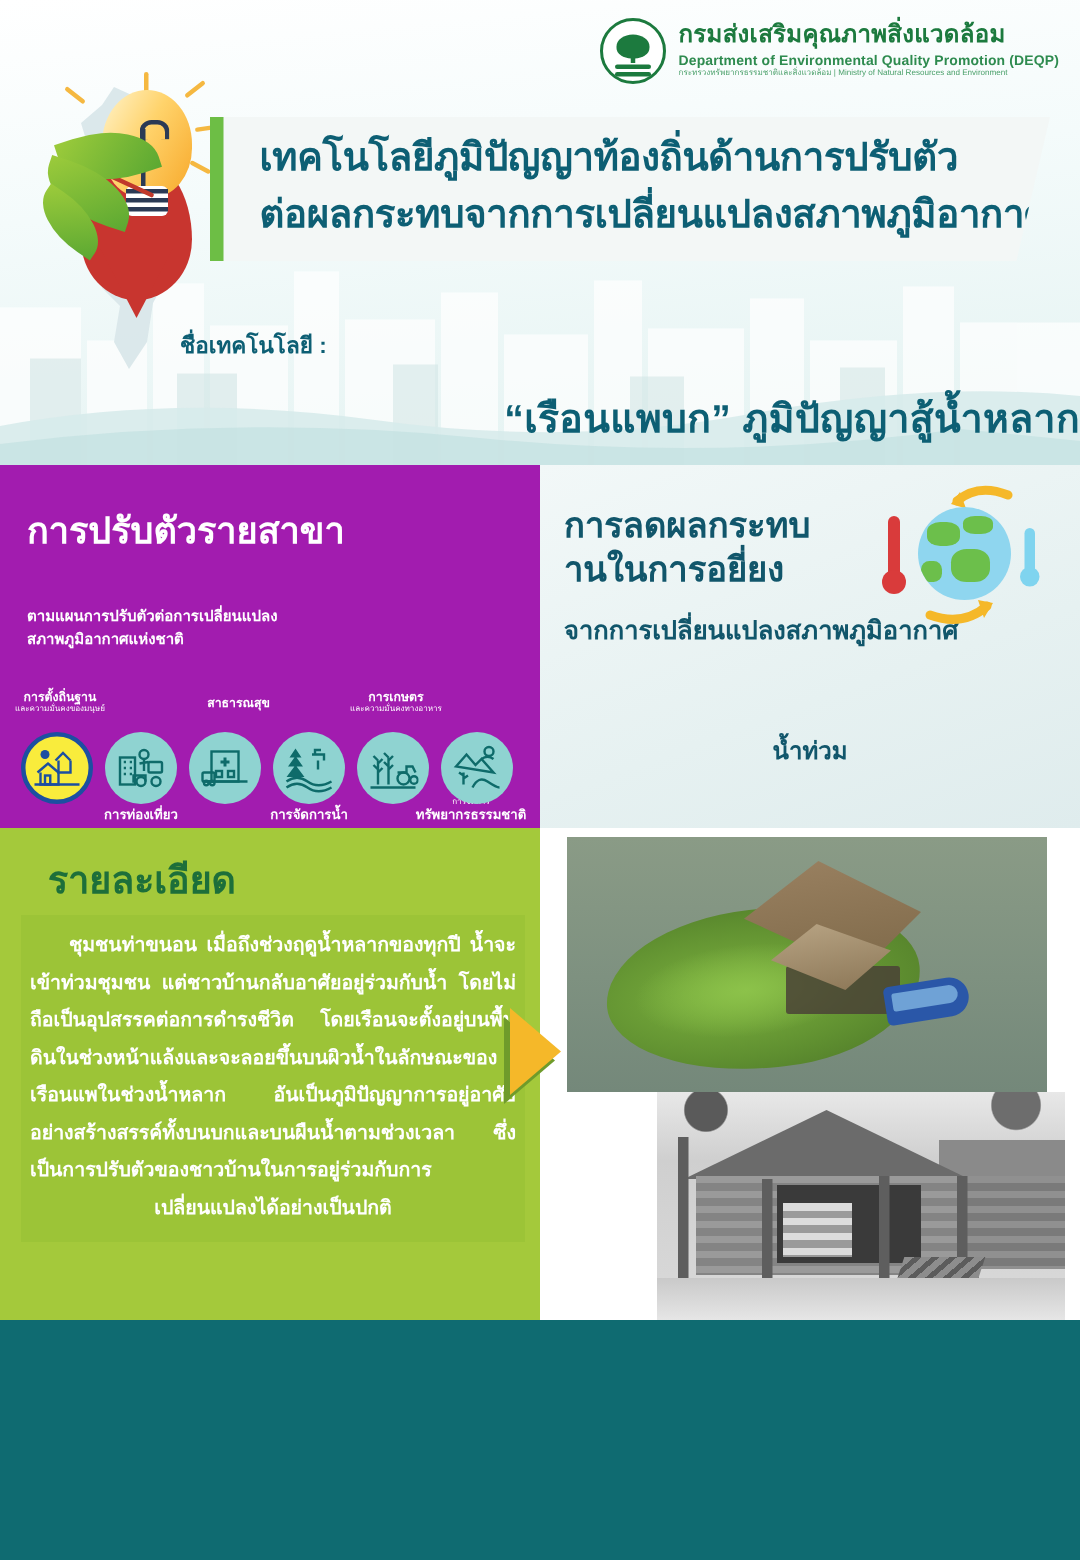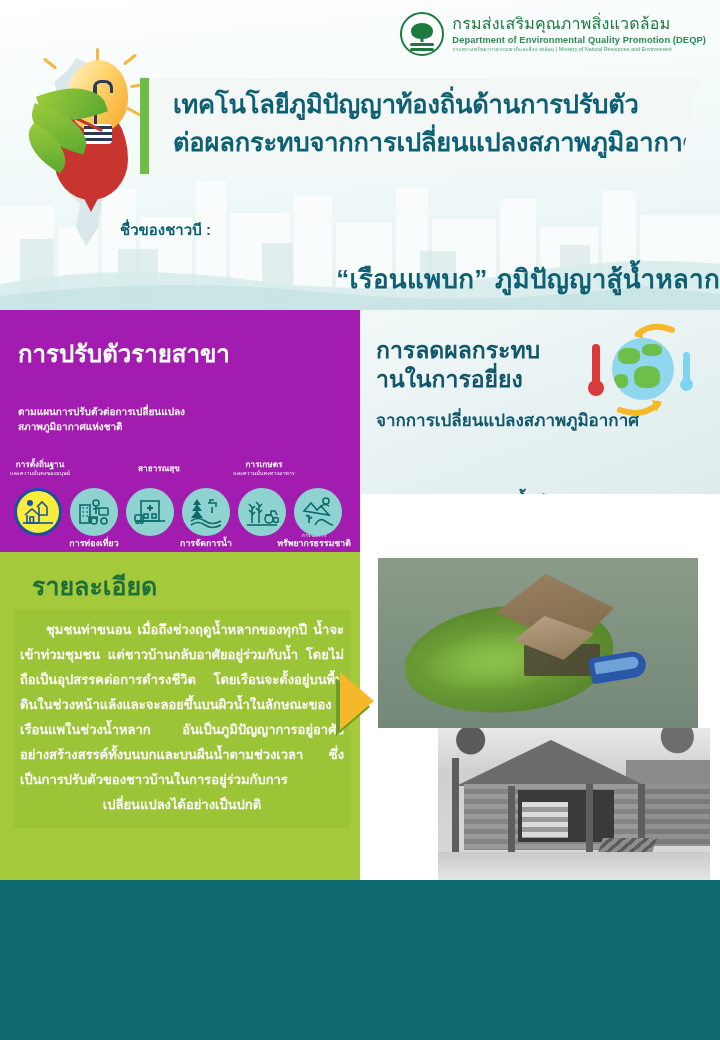--- a/index.html
+++ b/index.html
@@ -25,21 +25,21 @@
   .logo-mark { width:44px; height:44px; border-radius:50%; border:2px solid #1c7a3e;
     background:#fff; position:relative; flex:none; }
   .logo-mark .tree { position:absolute; left:50%; top:9px; transform:translateX(-50%);
     width:22px; height:16px; border-radius:50% 50% 45% 45%; background:#1c7a3e; }
   .logo-mark .trunk { position:absolute; left:50%; top:22px; transform:translateX(-50%);
     width:3px; height:6px; background:#1c7a3e; }
   .logo-mark .w1,.logo-mark .w2 { position:absolute; left:8px; width:24px; height:3px;
     background:#1c7a3e; border-radius:2px; }
   .logo-mark .w1 { top:29px; } .logo-mark .w2 { top:34px; }
   .logo-txt { text-align:left; }
-  .logo-th { font-size:16px; font-weight:normal; color:#1c7a3e; letter-spacing:.2px; line-height:1.15; }
+  .logo-th { font-size:16px; font-weight:bold; color:#1c7a3e; letter-spacing:.2px; line-height:1.15; }
   .logo-en { font-size:9.3px; font-weight:bold; color:#2e8b4f; letter-spacing:.1px; line-height:1.3; }
   .logo-sub { font-size:5.4px; color:#4aa06a; letter-spacing:0; line-height:1.3; }
 
   
   .emblem { position:absolute; left:18px; top:52px; width:140px; height:160px; }
   .pin { position:absolute; left:36px; top:52px; width:74px; height:96px;
     background:#c8352f; border-radius:50% 50% 50% 50% / 58% 58% 42% 42%; }
   .pin:after { content:""; position:absolute; left:50%; top:62px; transform:translateX(-50%);
     width:0; height:0; border-left:24px solid transparent; border-right:24px solid transparent;
     border-top:46px solid #c8352f; }
@@ -98,21 +98,21 @@
   .icn.i0 { left:2px; }  .icn.i1 { left:58px; }  .icn.i2 { left:114px; }
   .icn.i3 { left:170px; } .icn.i4 { left:226px; } .icn.i5 { left:282px; }
   .lab-top { position:absolute; font-size:8.2px; color:#fff; font-weight:bold; text-align:center;
     line-height:1.25; top:0px; width:96px; }
   .lab-top .sm { font-size:5.4px; font-weight:normal; display:block; }
   .lab-bot { position:absolute; font-size:8.8px; color:#fff; font-weight:bold; text-align:center;
     line-height:1.2; top:78px; width:96px; }
   .lab-bot .sm { font-size:5.4px; font-weight:normal; display:block; }
 
   
-  .mitig { position:absolute; left:360px; top:310px; width:360px; height:184px;
+  .mitig { position:absolute; left:360px; top:310px; width:360px; height:242px;
     background:linear-gradient(160deg,#f2f8f8 0%,#e6f1f1 60%,#dfeced 100%); overflow:hidden; }
   .mitig h2 { position:absolute; left:16px; top:26px; font-size:23px; color:#11566b;
     font-weight:bold; line-height:1.25; }
   .mitig .sub { position:absolute; left:16px; top:96px; font-size:17px; color:#11566b; font-weight:bold; }
   .globe-wrap { position:absolute; right:24px; top:12px; width:120px; height:100px; }
   .globe { position:absolute; left:36px; top:16px; width:62px; height:62px; border-radius:50%;
     background:#8fd6ef; overflow:hidden; }
   .globe .ld { position:absolute; background:#6cbf4b; border-radius:40%; }
   .thermo-r { position:absolute; left:16px; top:22px; width:8px; height:44px; background:#d93b3b;
     border-radius:4px; }
@@ -267,21 +267,21 @@
       </div>
     </div>
 
     <div class="banner">
       <div class="banner-inner">
         <div class="title1">เทคโนโลยีภูมิปัญญาท้องถิ่นด้านการปรับตัว</div>
         <div class="title2">ต่อผลกระทบจากการเปลี่ยนแปลงสภาพภูมิอากาศ</div>
       </div>
     </div>
 
-    <div class="tech-label">ชื่วของชาวบี :</div>
+    <div class="tech-label">ชื่อเทคโนโลยี :</div>
     <div class="tech-name">“เรือนแพบก” ภูมิปัญญาสู้น้ำหลาก</div>
   </div>
 
   <div class="sector">
     <h2>การปรับตัวรายสาขา</h2>
     <div class="sub">
       <div>ตามแผนการปรับตัวต่อการเปลี่ยนแปลง</div>
       <div>สภาพภูมิอากาศแห่งชาติ</div>
     </div>
 

